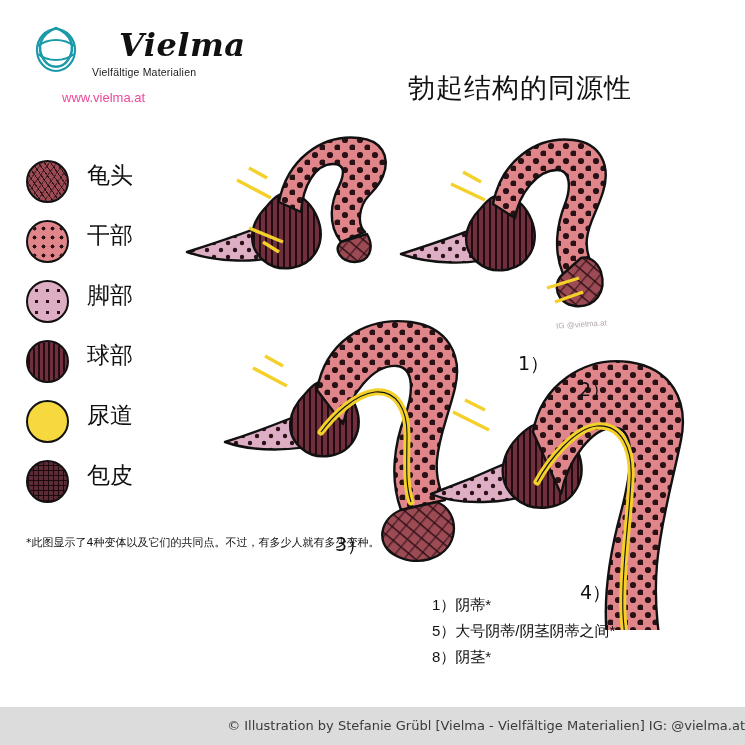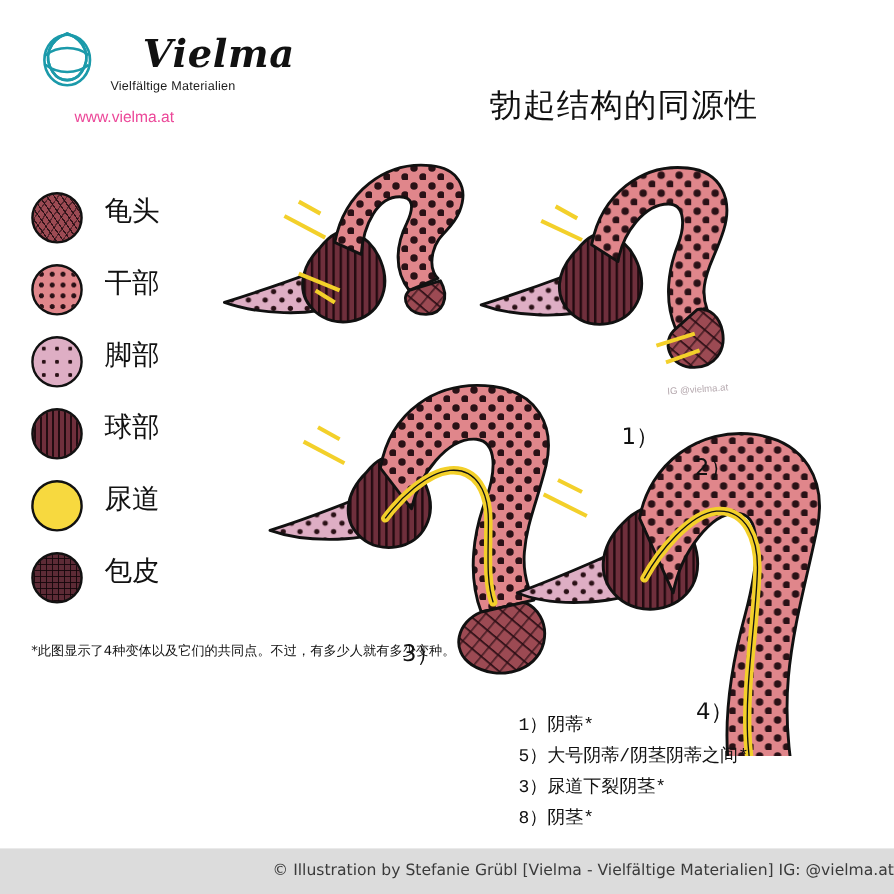--- a/index.html
+++ b/index.html
@@ -210,21 +210,21 @@
     font-family: "DejaVu Sans", sans-serif;
   }
   #numbered-list {
     position: absolute;
     left: 432px;
     top: 592px;
     width: 300px;
     font-size: 15px;
     line-height: 26px;
     color: #111111;
-    font-family: Liberation Mono, monospace;
+    font-family: Liberation Sans, sans-serif;
   }
   .num-item { white-space: nowrap; }
 
   
   #credit-bar {
     position: absolute;
     left: 0;
     bottom: 0;
     width: 745px;
     height: 38px;
@@ -418,21 +418,20 @@
     <div class="fig-num" id="fig-num-3">3）</div>
     <div class="fig-num" id="fig-num-4">4）</div>
     <div id="watermark-mid">IG @vielma.at</div>
   </div>
 
   <div id="footnote">*此图显示了4种变体以及它们的共同点。不过，有多少人就有多少变种。</div>
 
   <div id="numbered-list">
     <div class="num-item">1）阴蒂*</div>
     <div class="num-item">5）大号阴蒂/阴茎阴蒂之间*</div>
-    <div class="num-item">3）尿道下裂阴茎*</div>
     <div class="num-item">8）阴茎*</div>
   </div>
 
   <div id="credit-bar">
     <div id="credit-text">© Illustration by Stefanie Grübl [Vielma - Vielfältige Materialien] IG: @vielma.at</div>
   </div>
 
 </div>
 
 </body></html>

